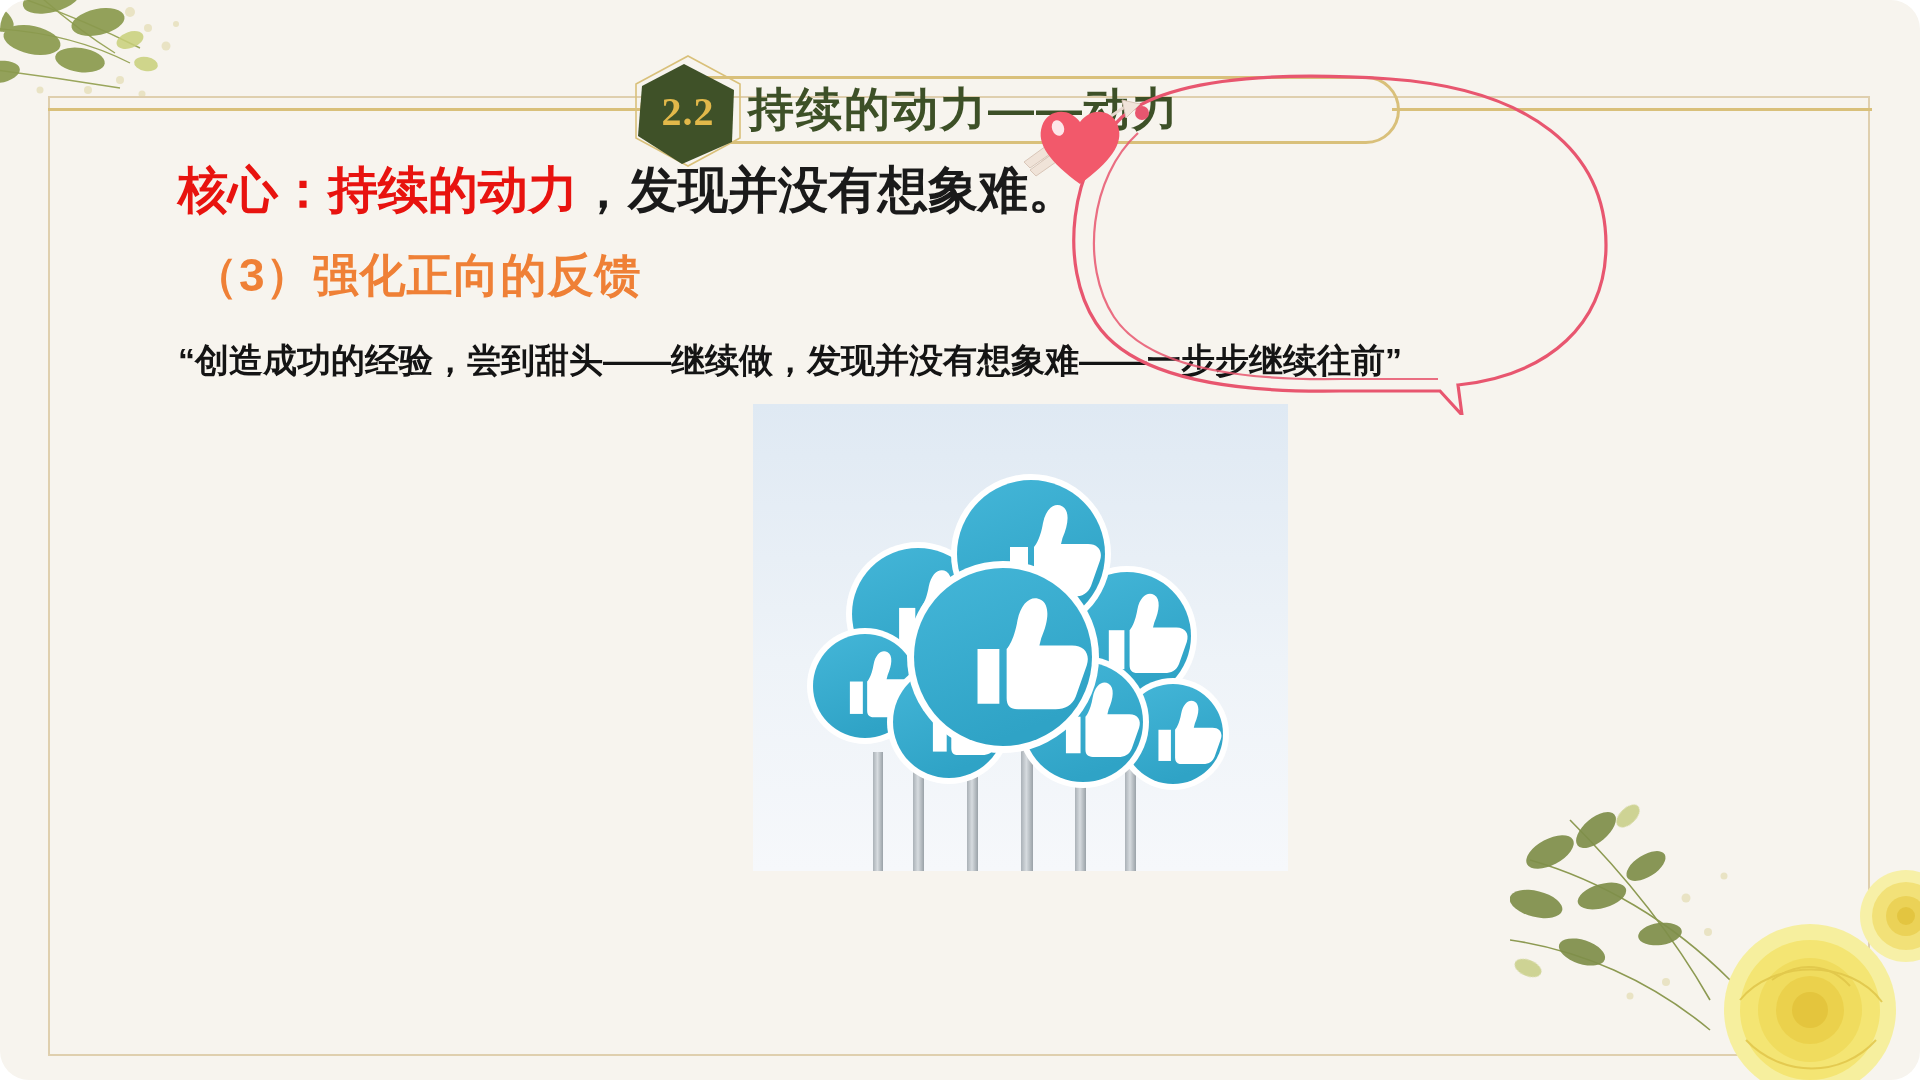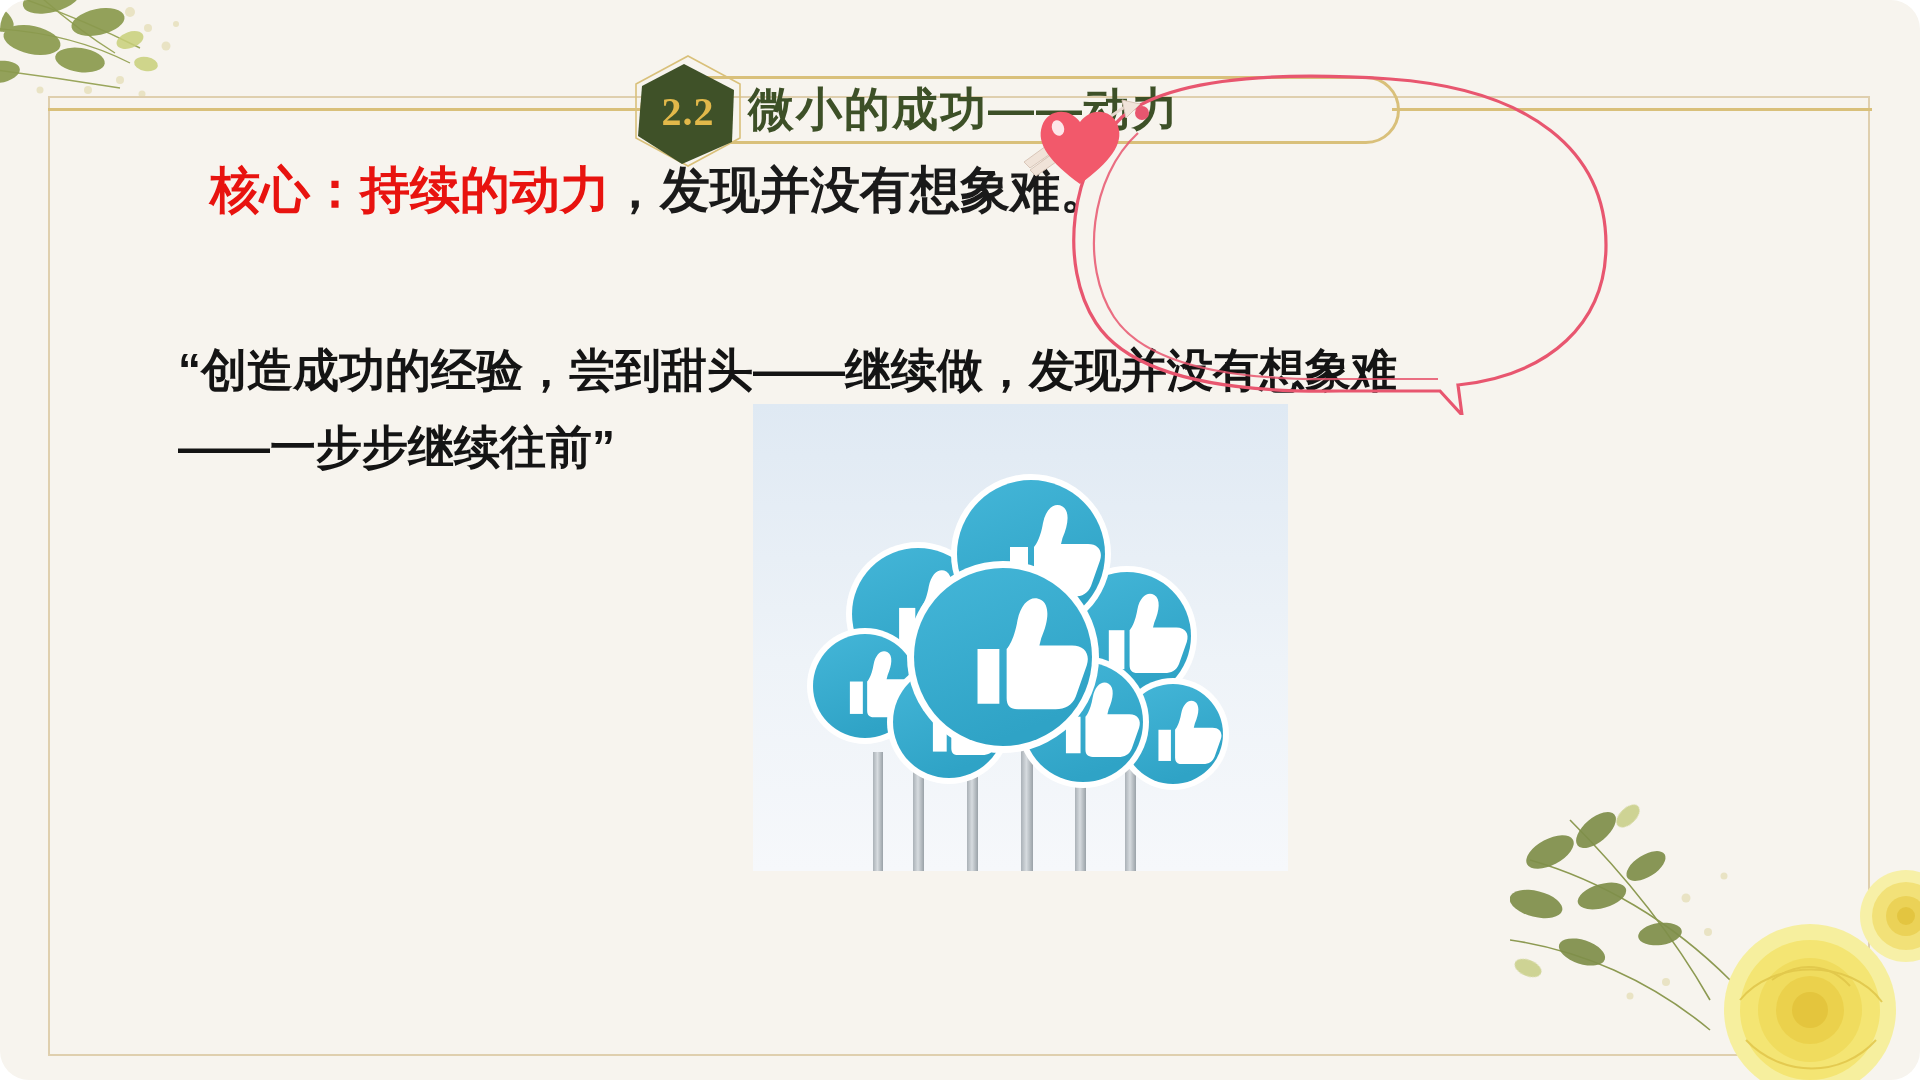--- a/index.html
+++ b/index.html
@@ -117,40 +117,40 @@
   
   .line-core {
     position: absolute;
     left: 178px;
     top: 160px;
     font-size: 50px;
     font-weight: bold;
     white-space: nowrap;
     line-height: 1.2;
   }
-  .line-core .red { color: #e8130f; margin-left: 32px; }
+  .line-core .red { color: #e8130f; }
   .line-core .blk { color: #1a1a1a; }
 
   .line-sub {
     position: absolute;
     left: 192px;
     top: 245px;
     font-size: 46px;
     font-weight: bold;
     color: #ef8036;
     white-space: nowrap;
     letter-spacing: 1px;
   }
 
   .quote-p {
     position: absolute;
     left: 178px;
     top: 332px;
     width: 1280px;
-    font-size: 46px;
+    font-size: 34px;
     color: #141414;
     font-weight: bold;
     line-height: 1.68;
     letter-spacing: 0px;
   }
 
   
   .bubble-wrap {
     position: absolute;
     left: 1010px;
@@ -233,26 +233,27 @@
   <div class="rule-left"></div>
   <div class="rule-right"></div>
 
   <div class="title-pill"></div>
 
   <svg class="hex-badge" viewBox="0 0 120 118">
     <polygon points="60,4 112,32 112,86 60,114 8,86 8,32" fill="none" stroke="#d9c07a" stroke-width="1.6"></polygon>
     <polygon points="56,12 106,38 104,90 54,112 10,84 14,34" fill="#3f5128"></polygon>
   </svg>
   <div class="hex-num">2.2</div>
-  <div class="title-text">微小的成功——动力</div>
+  <div class="title-text">持续的动力——动力</div>
 
   <div class="line-core">
     <span class="red">核心：持续的动力</span><span class="blk">，发现并没有想象难。</span>
   </div>
 
+  <div class="line-sub">（3）强化正向的反馈</div>
 
   <div class="quote-p">“创造成功的经验，尝到甜头——继续做，发现并没有想象难——一步步继续往前”</div>
 
   <svg class="bubble-wrap" viewBox="0 0 620 360">
     <path d="M112 62
              C 60 110, 48 210, 86 268
              C 120 320, 210 338, 330 336
              L 430 336
              L 452 360
              L 448 330

